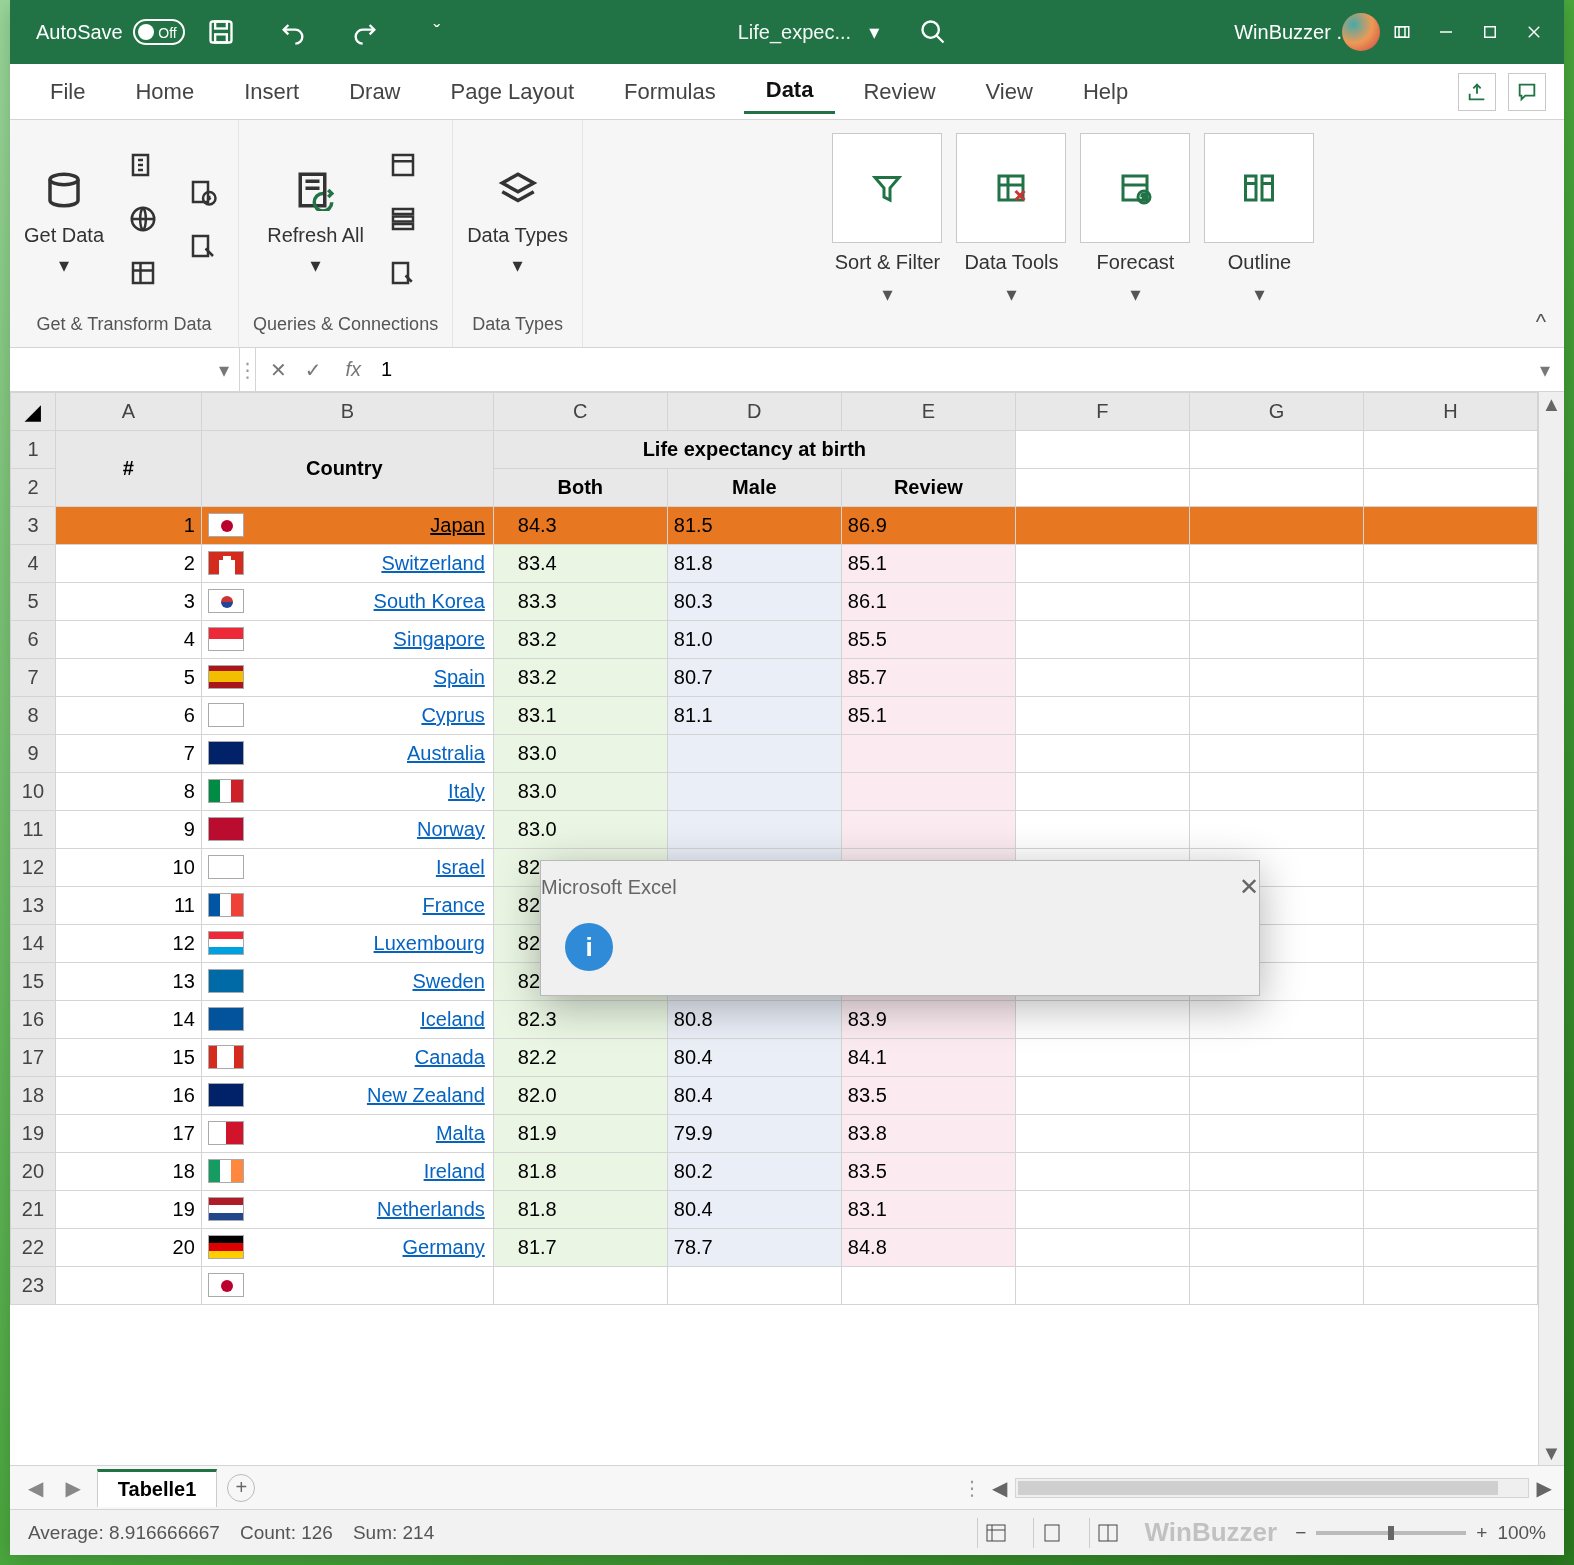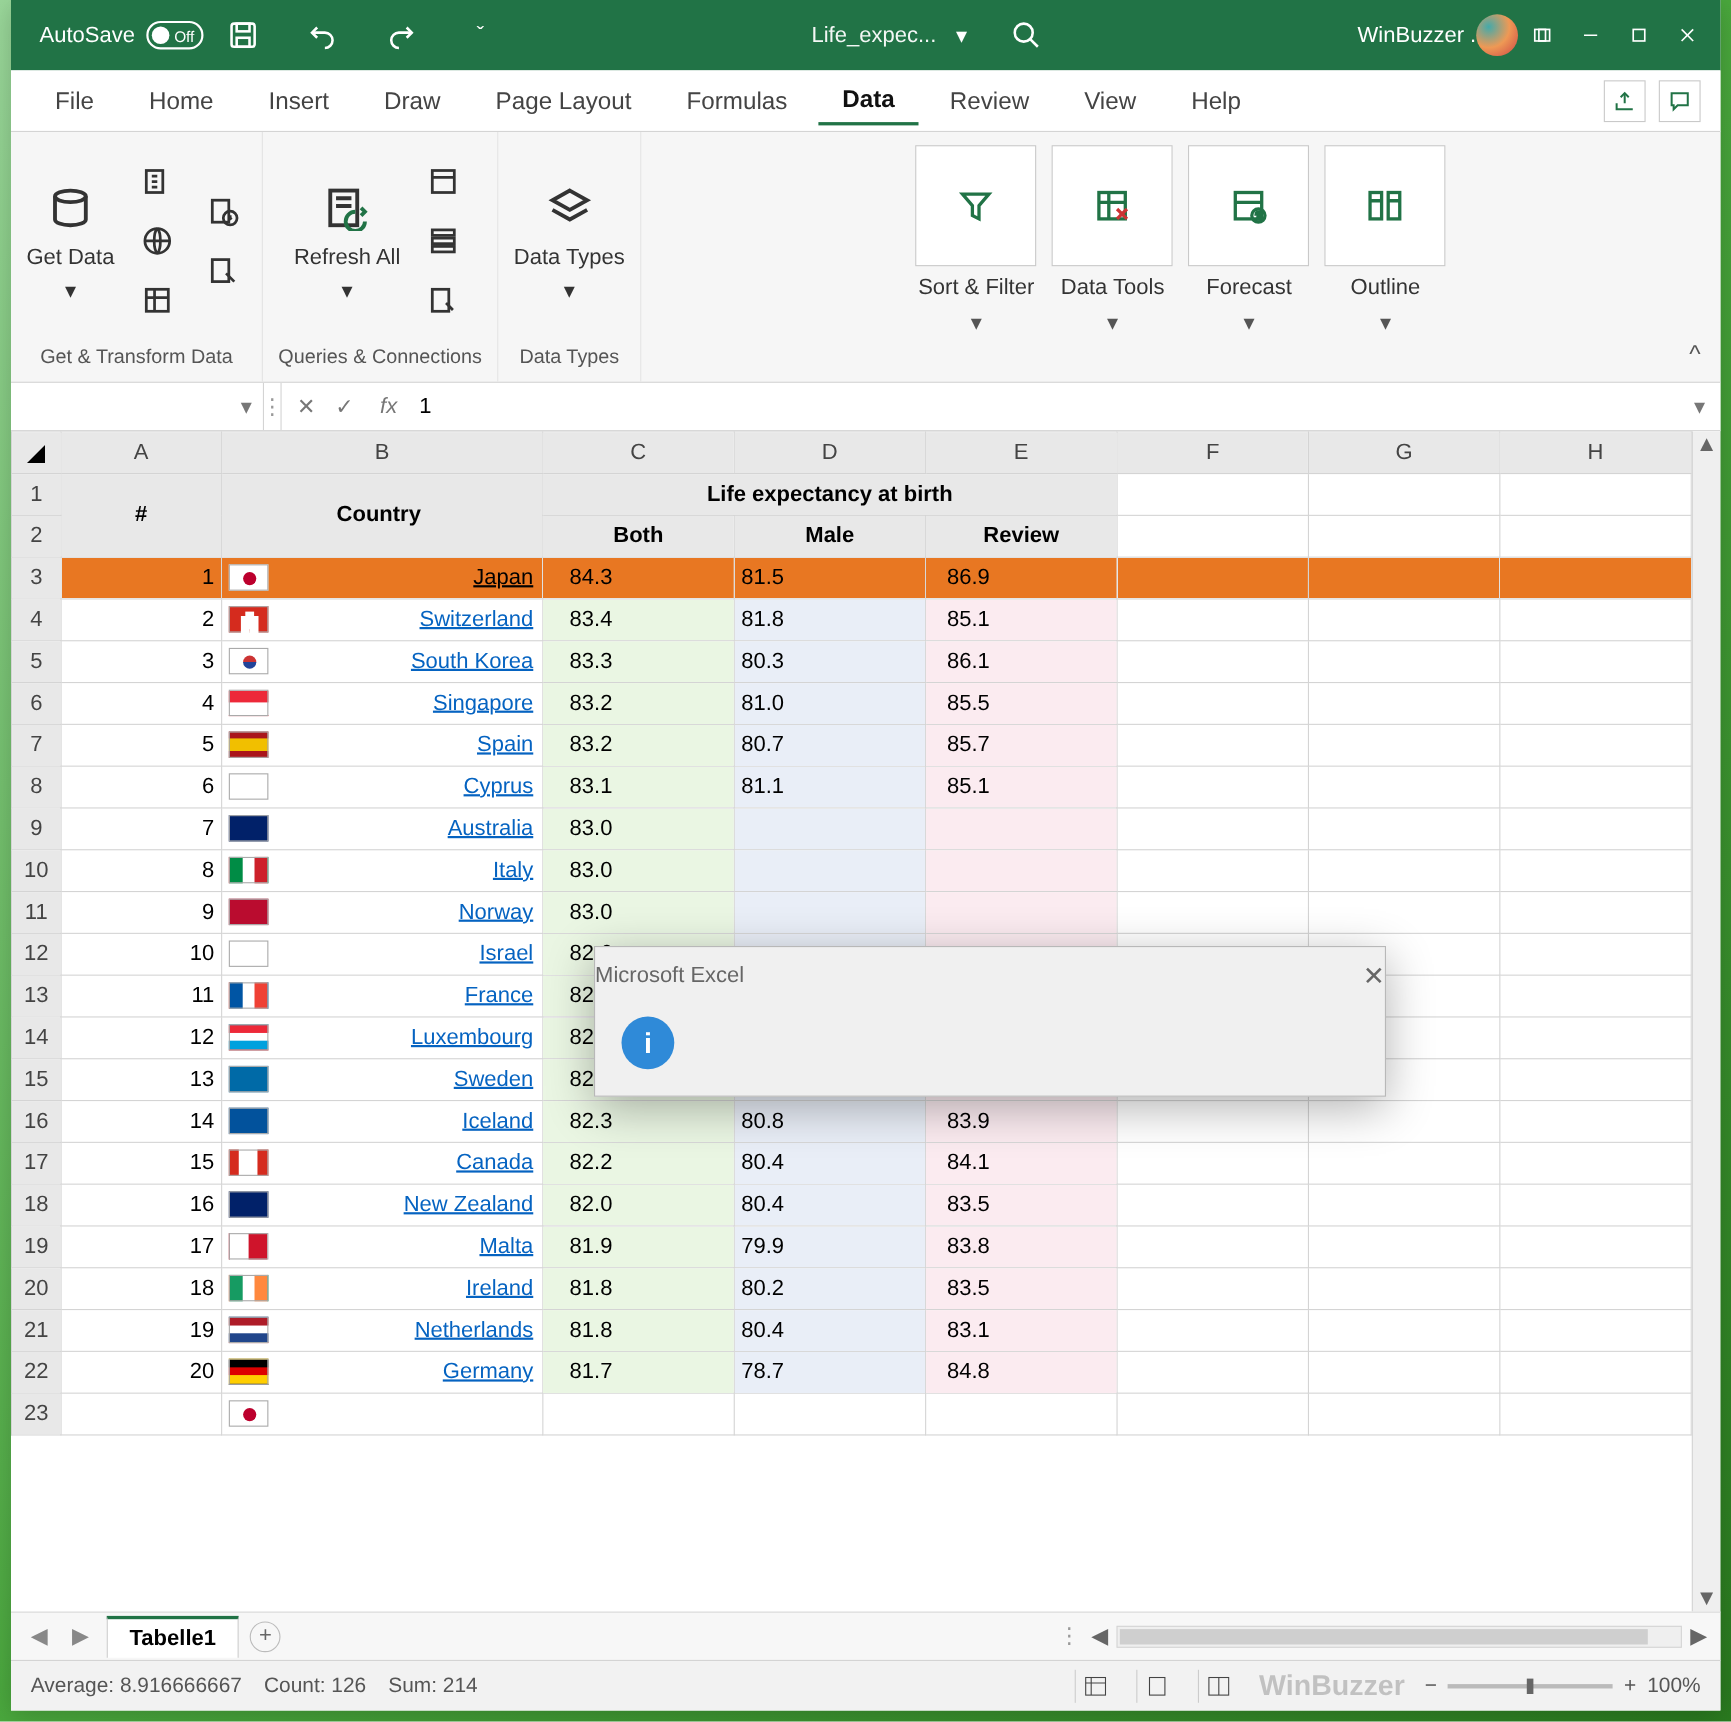--- a/index.html
+++ b/index.html
@@ -52,21 +52,21 @@
   .grid { flex:1; display:flex; flex-direction:column; background:#fff;}
   table.sheet { border-collapse:collapse; width:100%; table-layout:fixed;}
   table.sheet th, table.sheet td { border:1px solid #d4d4d4; height:38px; font-size:20px; position:relative;}
   th.corner { width:40px; background:#e8e8e8;}
   th.colhdr { background:#e8e8e8; color:#444; font-weight:400;}
   th.rowhdr { width:40px; background:#e8e8e8; color:#444; font-weight:400; text-align:center;}
   .hdrA{width:130px;} .hdrB{width:260px;} .hdrC{width:155px;} .hdrD{width:155px;} .hdrE{width:155px;} .hdrF{width:155px;} .hdrG{width:155px;} .hdrH{width:155px;}
   td.num { text-align:right; padding-right:6px;}
   td.bothc { background:#eaf6e3; text-align:left; padding-left:24px;}
   td.malec { background:#e9eef7; text-align:left; padding-left:6px;}
-  td.femc  { background:#fbebf0; text-align:left; padding-left:19px;}
+  td.femc  { background:#fbebf0; text-align:left; padding-left:6px;}
   td.ctry { text-align:right; color:#0563c1; text-decoration:underline; padding-right:8px; position:relative;}
   td.ctry .flag { position:absolute; left:6px; top:6px; width:36px; height:24px; border:1px solid #aaa; display:inline-block;}
   tr.sel td { background:#e87722 !important; color:#000;}
   td.thcell { background:#e8e8e8; font-weight:700; text-align:center;}
   td.thcell.right { text-align:center; padding-right:6px;}
   .vscroll { width:26px; background:#efefef; border-left:1px solid #d4d4d4; display:flex;flex-direction:column;align-items:center;}
   .vscroll .arr { height:24px;display:flex;align-items:center;justify-content:center;color:#666;}
   .vscroll .trk { flex:1; width:100%; position:relative;}
   
   .sheettabs { height:44px; background:#f7f7f7; border-top:1px solid #d4d4d4; display:flex; align-items:center; padding:0 12px; gap:10px;}

